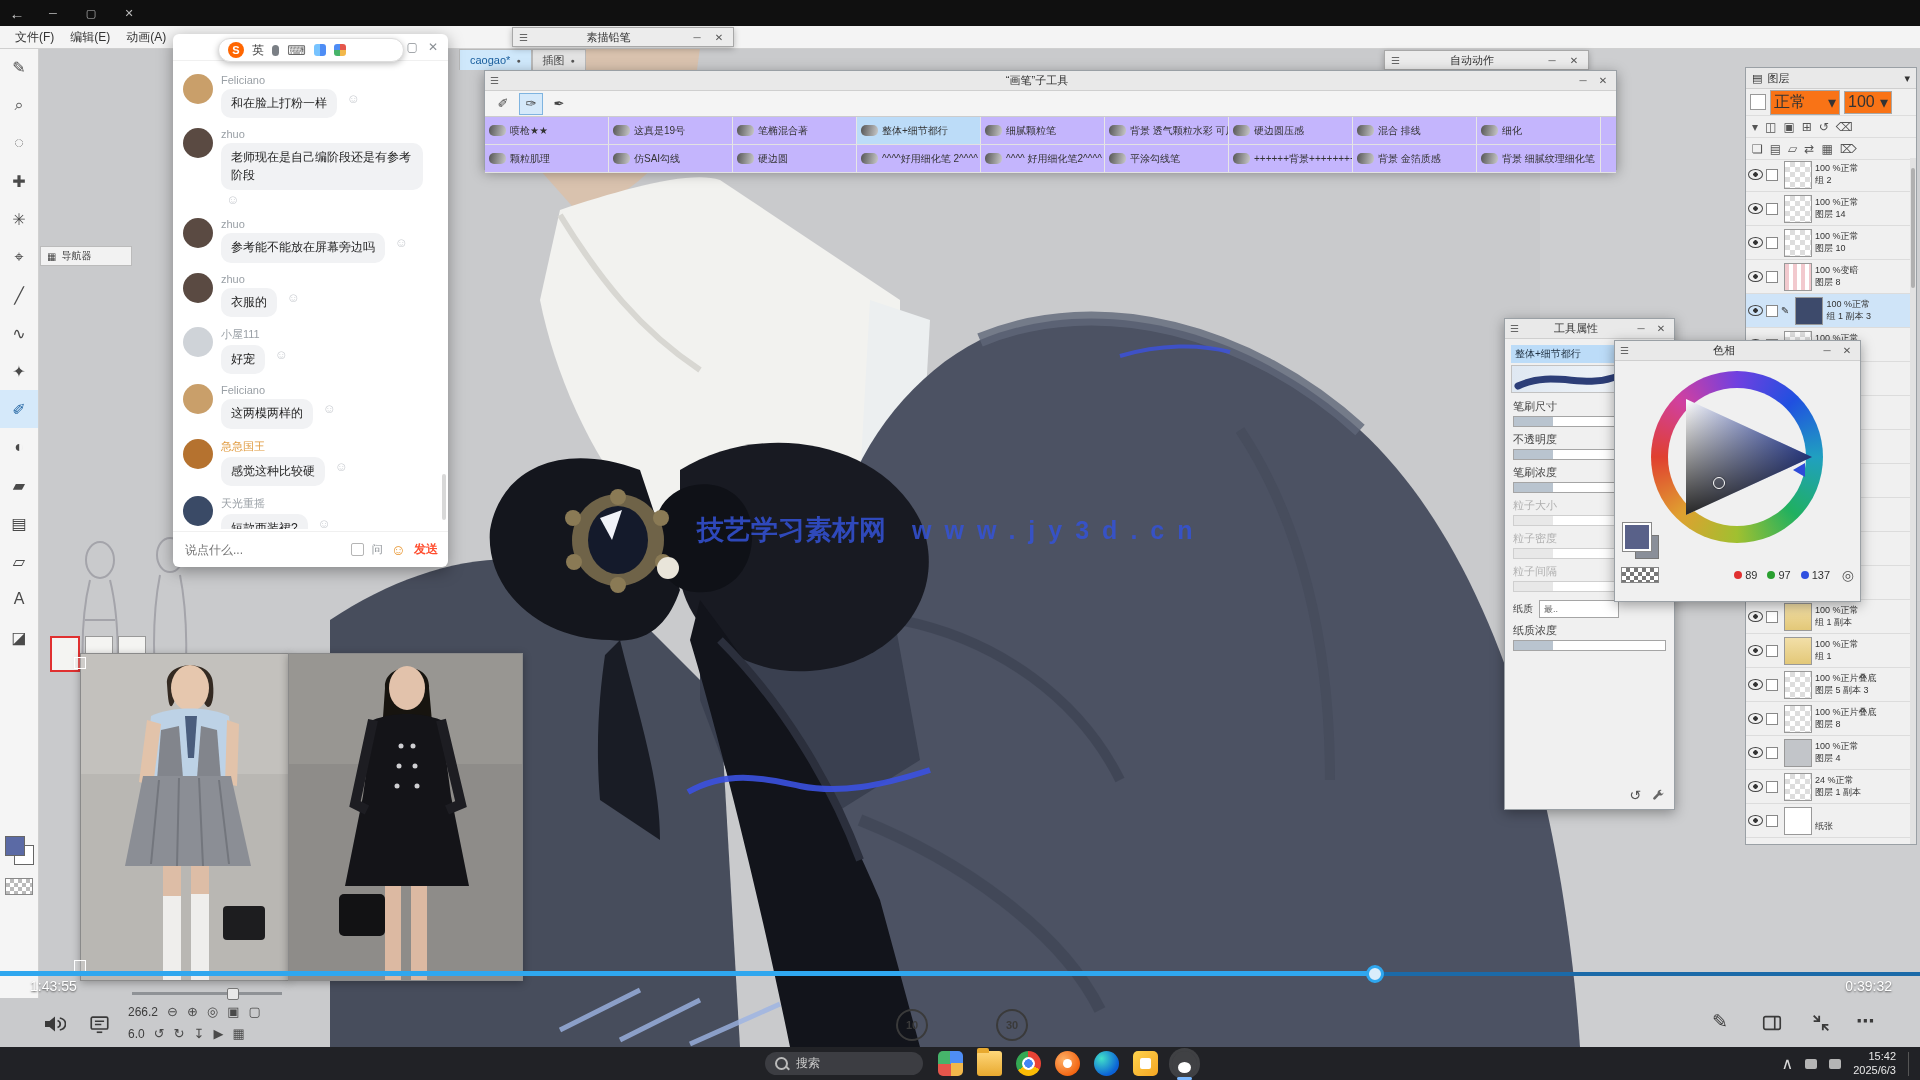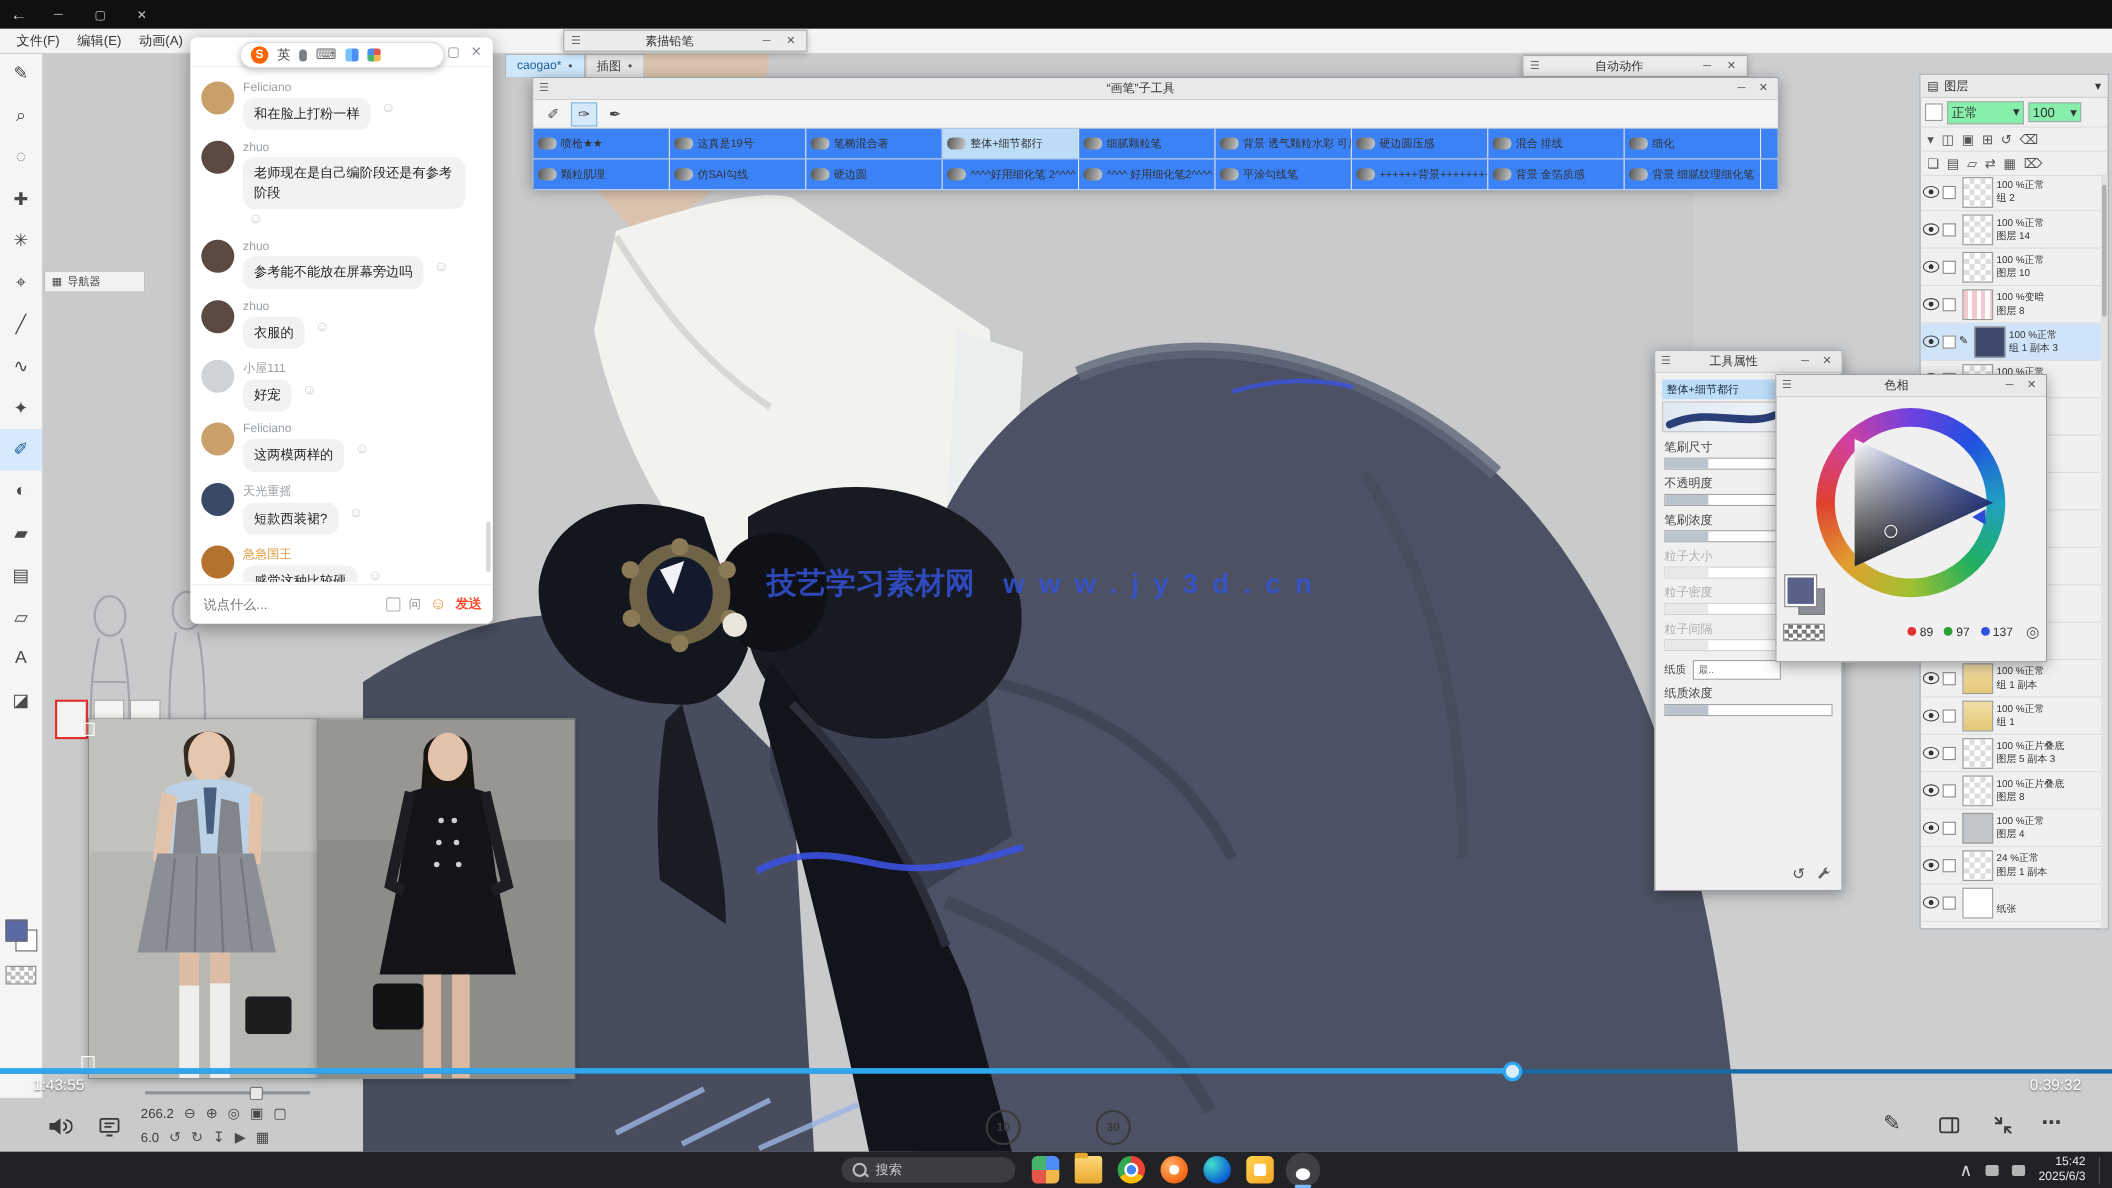--- a/index.html
+++ b/index.html
@@ -111,21 +111,21 @@
 
   #minithumbs{position:absolute;left:50px;top:636px;display:flex;gap:5px;z-index:21;}
   .mthumb{width:26px;height:32px;background:#f4f4f2;border:1px solid #999;}
   .mthumb.sel{border:2px solid #e03030;}
 
   
   #subtool{left:484px;top:70px;width:1133px;height:100px;z-index:28;}
   #st-tools{height:25px;display:flex;align-items:center;gap:4px;padding-left:6px;border-bottom:1px solid #ccc;background:#f4f4f4;}
   .stico{width:22px;height:20px;display:flex;align-items:center;justify-content:center;font-size:13px;color:#444;border:1px solid transparent;}
   .stico.active{background:#d5e9fa;border-color:#7fb4e0;}
-  .strow{display:flex;background:#3b82f6;border-bottom:1px solid #e2e2e2;}
+  .strow{display:flex;background:#c4b5fd;border-bottom:1px solid #e2e2e2;}
   .cell{width:124px;height:27px;display:flex;align-items:center;gap:4px;padding:0 4px;font-size:10px;color:#333;
         border-right:1px solid #e6e6e6;overflow:hidden;white-space:nowrap;box-sizing:border-box;}
   .cell.active{background:#bcdcf8;}
   .bchip{flex:none;width:17px;height:11px;border-radius:5px;background:linear-gradient(100deg,#555,#c9c9c9);}
 
   
   #toolprop{left:1504px;top:318px;width:171px;height:492px;z-index:32;}
   #tp-brushname{margin:6px 6px 0 6px;background:#bcdcf8;font-size:10px;color:#234;padding:2px 4px;}
   #tp-preview{margin:2px 6px 6px 6px;height:26px;background:linear-gradient(90deg,#dfe8f2,#f7f9fb);border:1px solid #c2c2c2;}
   .tp-row{margin:5px 8px 0 8px;}
@@ -138,21 +138,21 @@
   #tp-paper{margin:8px 8px 0 8px;display:flex;align-items:center;gap:6px;font-size:10px;color:#444;}
   #tp-paperbox{width:74px;height:16px;background:#fff;border:1px solid #a5a5a5;font-size:9px;color:#666;
                display:flex;align-items:center;padding-left:4px;}
   #tp-bottom{position:absolute;right:8px;bottom:6px;display:flex;gap:10px;align-items:center;color:#555;font-size:14px;}
 
   
   #layers{position:absolute;left:1745px;top:67px;width:172px;height:778px;background:#f0f0f0;border:1px solid #9aa0a5;z-index:30;box-sizing:border-box;}
   #ly-title{height:20px;display:flex;align-items:center;gap:5px;font-size:11px;color:#333;background:#e9e9e9;
             border-bottom:1px solid #cfcfcf;padding:0 6px;}
   #ly-blend{height:26px;display:flex;align-items:center;gap:4px;padding:0 4px;border-bottom:1px solid #ddd;}
-  .ly-dd{border:1px solid #a8a8a8;background:#86efac;font-size:12px;color:#333;display:flex;align-items:flex-start;
+  .ly-dd{border:1px solid #a8a8a8;background:#f97316;font-size:16px;color:#333;display:flex;align-items:center;
          gap:3px;padding:1px 3px;}
   .ly-sw{width:14px;height:14px;border:1px solid #999;background:#fff;}
   .lhicons{height:21px;display:flex;align-items:center;gap:7px;padding:0 6px;border-bottom:1px solid #ddd;}
   .hico{font-size:12px;color:#555;}
   #ly-rows{position:absolute;left:0;top:90px;right:6px;bottom:0;overflow:hidden;}
   .lrow{display:flex;align-items:center;height:34px;border-bottom:1px solid #dcdcdc;padding:0 2px;gap:3px;box-sizing:border-box;}
   .lrow.selected{background:#cfe4f8;}
   .eye{flex:none;width:13px;height:9px;border:1px solid #444;border-radius:50%;
        background:radial-gradient(circle,#333 0 2px,transparent 2.5px);}
   .lchk{flex:none;width:10px;height:10px;border:1px solid #888;background:#fff;}
@@ -1067,36 +1067,36 @@
           <div class="mbody">
             <div class="mname">Feliciano</div>
             <div>
               <span class="bubble">这两模两样的</span>
               <span class="react">☺</span>
             </div>
           </div>
         </div>
 
         <div class="msg">
+          <span class="avatar" style="background: rgb(181, 114, 47);"></span>
+          <div class="mbody">
+            <div class="mname vip">急急国王</div>
+            <div>
+              <span class="bubble">感觉这种比较硬</span>
+              <span class="react">☺</span>
+            </div>
+          </div>
+        </div>
+
+        <div class="msg">
           <span class="avatar" style="background: rgb(58, 74, 102);"></span>
           <div class="mbody">
             <div class="mname">天光重摇</div>
             <div>
               <span class="bubble">短款西装裙?</span>
-              <span class="react">☺</span>
-            </div>
-          </div>
-        </div>
-
-        <div class="msg">
-          <span class="avatar" style="background: rgb(181, 114, 47);"></span>
-          <div class="mbody">
-            <div class="mname vip">急急国王</div>
-            <div>
-              <span class="bubble">感觉这种比较硬</span>
               <span class="react">☺</span>
             </div>
           </div>
         </div>
       </div>
     <div id="chat-scroll"></div>
     <div id="chat-input">
       <input placeholder="说点什么..." style="">
       <span class="ask-box"></span>
       <span class="ask-label">问</span>

